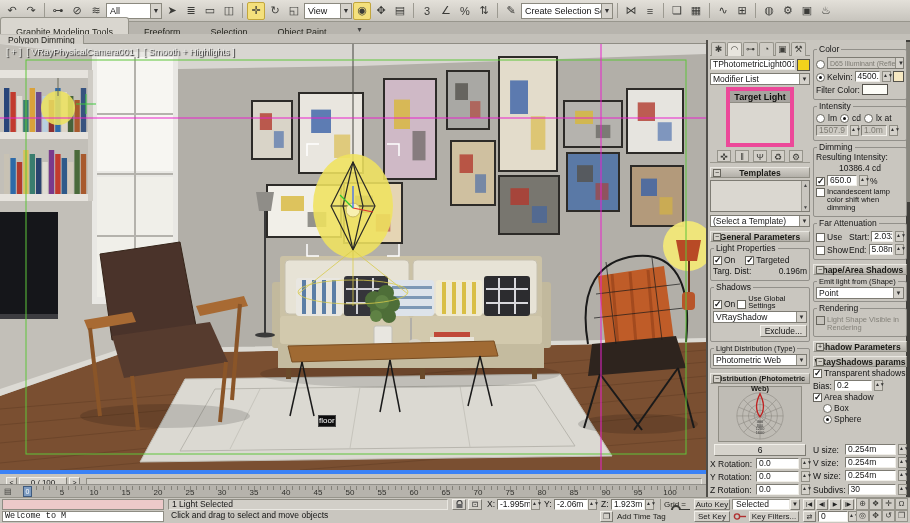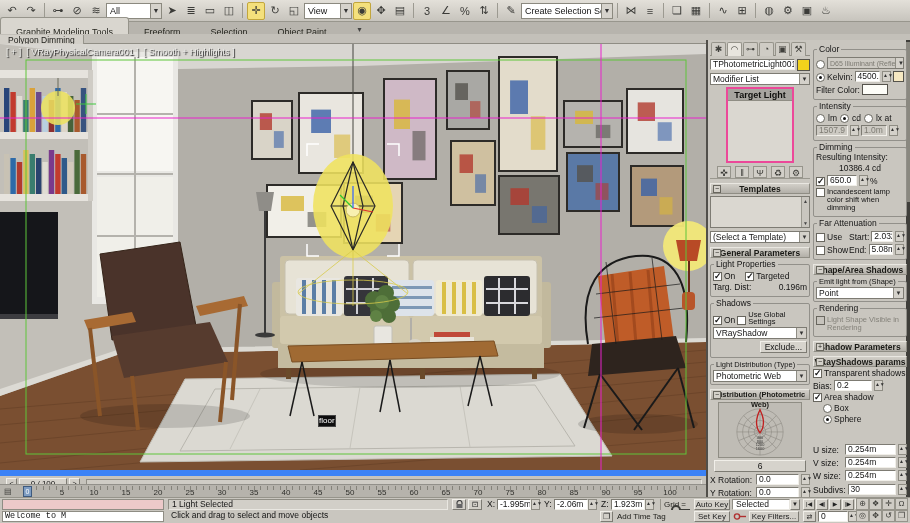--- a/index.html
+++ b/index.html
@@ -53,31 +53,31 @@
 .drop .da{width:10px;height:100%;flex:none;margin-left:auto;background:#d4d1ca;border-left:1px solid #8f8d84;font-size:6px;text-align:center;line-height:11px;color:#333}
 .drop.dis{background:#cdcac3;color:#7d7b73}
 .btn{background:#d6d3cc;border:1px solid;border-color:#f1efe9 #7d7b73 #7d7b73 #f1efe9;font-size:8.5px;text-align:center;height:12px;line-height:10px;padding:0 4px;color:#111}
 .rollhead{position:relative;height:11px;background:linear-gradient(#d2cfc8,#b3b0a9);border:1px solid;border-color:#e9e7e1 #8f8d84 #8f8d84 #e9e7e1;font-size:8.5px;font-weight:bold;text-align:center;line-height:10px;margin:4px 0 2px;color:#1a1a16}
 .rollhead.small{font-size:7.5px}
 .rollhead .pm{position:absolute;left:2px;top:1px;width:8px;height:8px;border:1px solid #68665e;font-size:7px;line-height:6px;background:#d4d1ca;font-weight:normal;text-align:center}
 .grp{position:relative;border:1px solid #92908a;border-radius:2px;margin:6px 0 3px;padding:5px 2px 2px}
 .gtitle{position:absolute;left:3px;top:-5px;background:#c9c6bf;font-size:8.5px;padding:0 2px;line-height:9px;white-space:nowrap}
 .namefld{display:flex;gap:2px;margin:3px 0 2px}
 .swatch{width:13px;height:12px;flex:none;border:1px solid #55534c}
-.stack{height:76px;background:#dad7d0;border:2px solid #ec4899;margin:2px 16px}
+.stack{height:60px;background:#dad7d0;border:4px solid #ec4899;margin:2px 16px}
 .stackitem{background:#a7a49f;font-weight:bold;font-size:9px;text-align:center;height:12px;line-height:12px;border-bottom:1px solid #8f8d84;color:#0e0e0c}
 .sbar{display:flex;justify-content:center;gap:4px;height:14px;align-items:center;border-bottom:1px solid #9a988f;margin-bottom:1px}
 .sbtn{width:14px;height:12px;font-size:9px;line-height:12px;text-align:center;background:#d2cfc8;border:1px solid #96948b;color:#3c3c38}
 .listbox{height:32px;background:#dad7d0;border:1px solid #7d7b73;position:relative;margin:1px 0 3px}
 .lbscroll{position:absolute;right:0;top:0;width:8px;height:100%;background:#c9c6bf;border-left:1px solid #9a988f;font-size:5px;color:#444;display:flex;flex-direction:column;justify-content:space-between;align-items:center;padding:1px 0}
 .websvg{display:block;margin:2px auto;border:1px solid #8f8d84;background:#bfbcb5}
 .pbtnwide{display:block;width:92%;margin:2px auto}
 
 
-.tslider{position:absolute;top:470px;left:0;width:706px;height:20px;background:#c6c3bc;border-top:6px solid #3b82f6;display:flex;align-items:center;padding-left:6px;gap:2px}
+.tslider{position:absolute;top:470px;left:0;width:706px;height:20px;background:#c6c3bc;border-top:4px solid #3b82f6;display:flex;align-items:center;padding-left:6px;gap:2px}
 .tsmall{width:11px;height:11px;background:#d2cfc8;border:1px solid;border-color:#f1efe9 #7d7b73 #7d7b73 #f1efe9;font-size:7px;line-height:9px;text-align:center}
 .thandle{width:48px;height:11px;background:#d6d3cc;border:1px solid;border-color:#f1efe9 #7d7b73 #7d7b73 #f1efe9;font-size:8px;line-height:9px;text-align:center}
 .ttrack{flex:1;height:9px;margin:0 4px;background:#cfccc5;border:1px solid;border-color:#8f8d84 #e9e7e1 #e9e7e1 #8f8d84}
 .track{position:absolute;top:484px;left:0;width:706px;height:13px;background:#b6b3ac;border-top:1px solid #92908a}
 .track::before{content:"";position:absolute;left:30px;top:1px;right:4px;height:4px;background:repeating-linear-gradient(90deg,#84827a 0 1px,transparent 1px 6.4px)}
 .tick{position:absolute;top:3px;transform:translateX(-50%);font-size:8px;color:#30302c}
 .bhandle{position:absolute;left:23px;top:1px;width:9px;height:11px;background:#7e9cc2;border:1px solid #3e5a7e;color:#fff;font-size:7px;line-height:10px;text-align:center}
 .tbicon{position:absolute;left:4px;top:2px;width:14px;height:10px;font-size:8px;color:#3c3c38;line-height:10px}
 .statusrow{position:absolute;top:497px;left:0;width:910px;height:13px;background:#c9c6bf;border-top:1px solid #96948b}
 .promptrow{position:absolute;top:510px;left:0;width:910px;height:13px;background:#c9c6bf}

